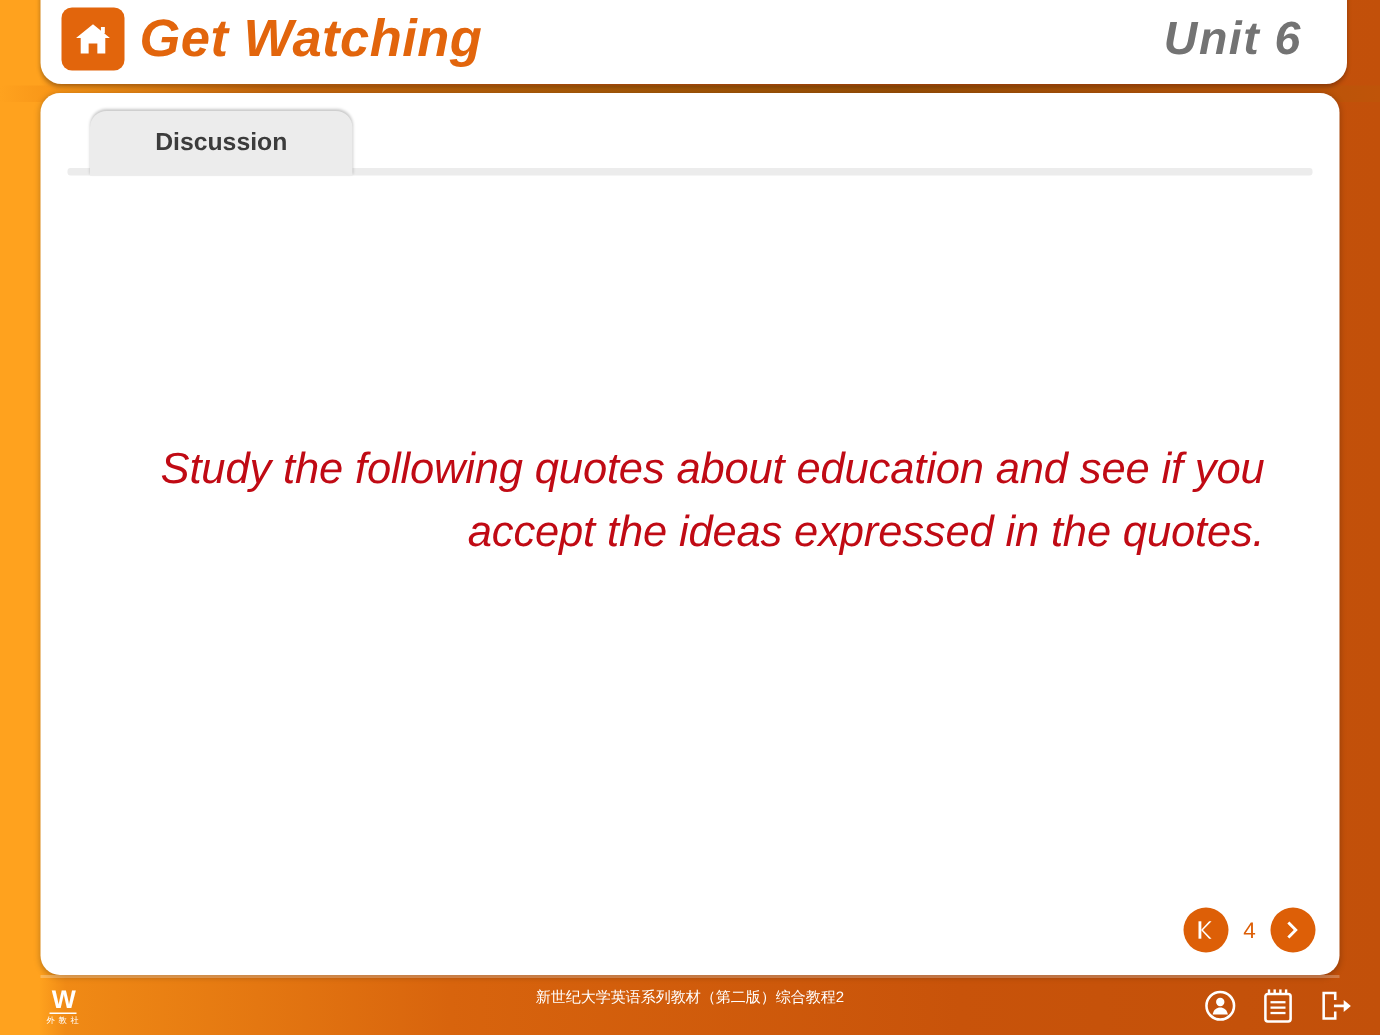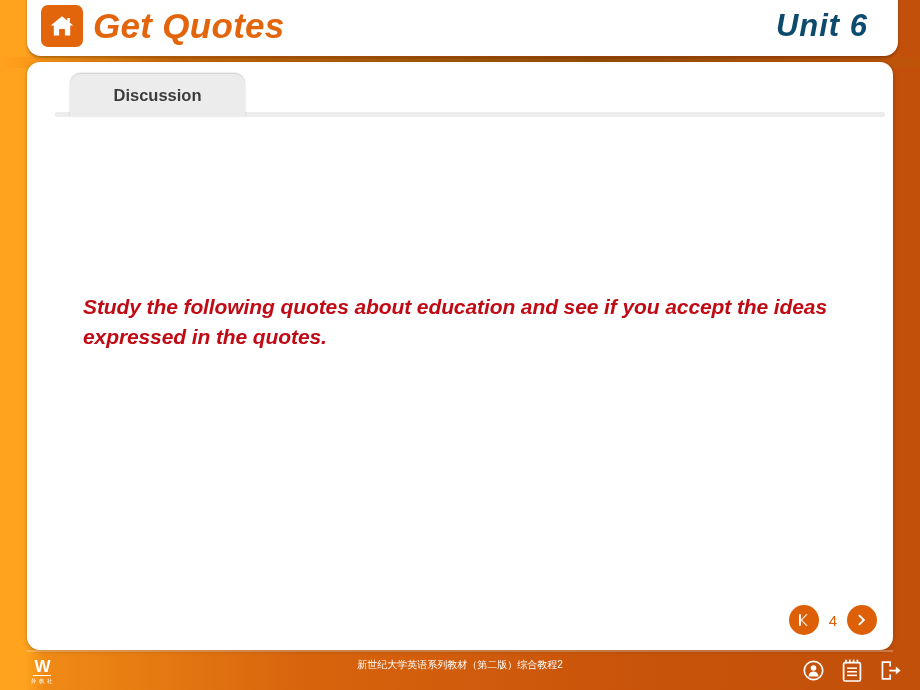--- a/index.html
+++ b/index.html
@@ -75,21 +75,21 @@
   }
   .unit-text {
     position: absolute;
     right: 30px;
     top: 0px;
     height: 52px;
     line-height: 52px;
     font-size: 31px;
     font-weight: bold;
     font-style: italic;
-    color: #0c4a6e;
+    color: #737373;
     letter-spacing: 1px;
     white-space: nowrap;
   }
 
   
   .header-divider {
     position: absolute;
     left: 0;
     top: 57px;
     width: 920px;
@@ -114,21 +114,21 @@
     height: 588px;
     background: #ffffff;
     border-radius: 13px;
     box-shadow: 0 1px 4px rgba(0,0,0,0.25);
     overflow: hidden;
   }
 
   
   .tabstrip {
     position: absolute;
-    left: 10px; top: 0;
+    left: 0; top: 0;
     width: 100%;
     height: 58px;
   }
   .tabstrip-base {
     position: absolute;
     left: 18px;
     top: 50px;
     width: 830px;
     height: 5px;
     background: #ececec;
@@ -159,26 +159,27 @@
   .tab-0 { left: 33px;  width: 175px; }
   .tab-1 { left: 229px; width: 140px; }
   .tab-2 { left: 404px; width: 345px; }
 
   
   .instruction {
     position: absolute;
     left: 56px;
     top: 230px;
     width: 760px;
-    font-size: 21px;
-    font-weight: bold;
+    font-size: 29px;
+    font-weight: normal;
     font-style: italic;
     color: #c00a14;
     line-height: 1.45;
     letter-spacing: -0.1px;
+    text-align: right;
   }
 
   
   .pager {
     position: absolute;
     right: 16px;
     bottom: 14px;
     height: 32px;
     display: flex;
     align-items: center;
@@ -281,21 +282,21 @@
   <div class="header-divider"></div>
 
   <div class="header-band">
     <div class="header-inner">
       <div class="home-icon-box">
         <svg width="26" height="24" viewBox="0 0 26 24" aria-hidden="true">
           <path d="M13 2.2 L24.3 11.4 L21.2 11.4 L21.2 21.6 L15.9 21.6 L15.9 15.0 L10.1 15.0 L10.1 21.6 L4.8 21.6 L4.8 11.4 L1.7 11.4 Z" fill="#ffffff"></path>
           <rect x="18.3" y="4.0" width="2.6" height="4.2" fill="#ffffff"></rect>
         </svg>
       </div>
-      <div class="title-text">Get Quotes</div>
+      <div class="title-text">Get Watching</div>
       <div class="unit-text">Unit  6</div>
     </div>
   </div>
 
   <div class="panel">
 
     <div class="tabstrip">
       <div class="tabstrip-base"></div>
       <div class="tab inactive tab-0">
         <span>Discussion</span>

